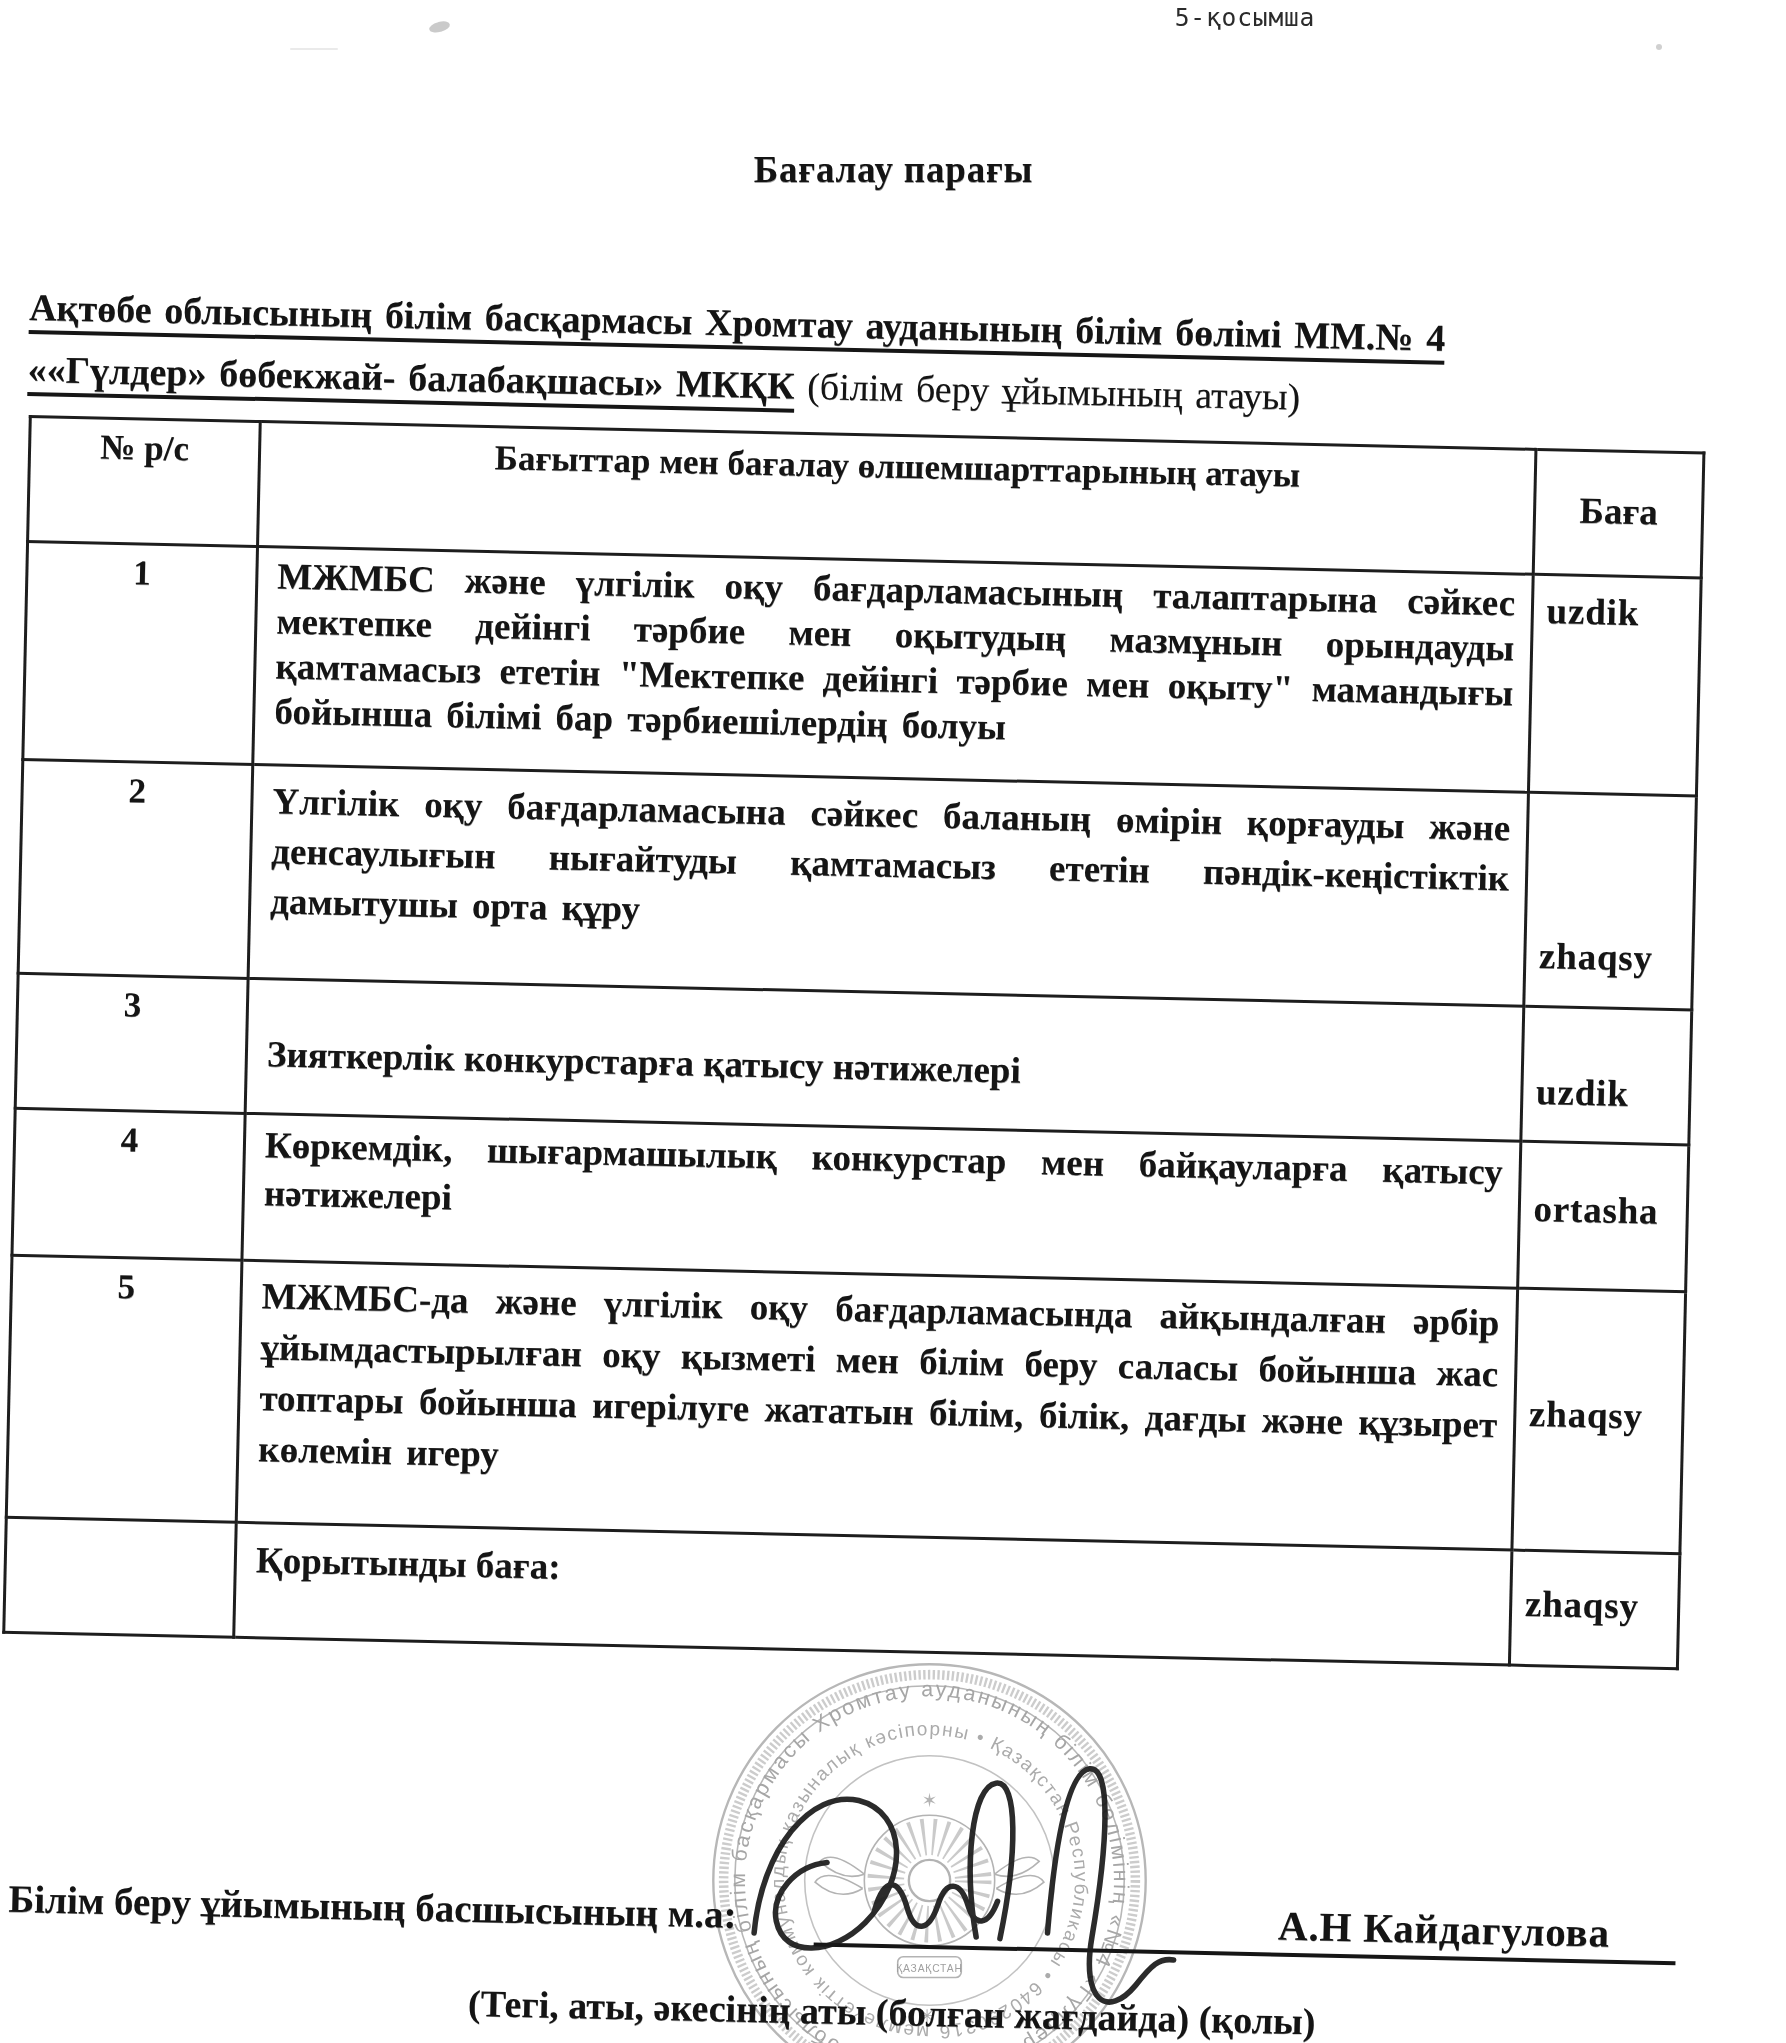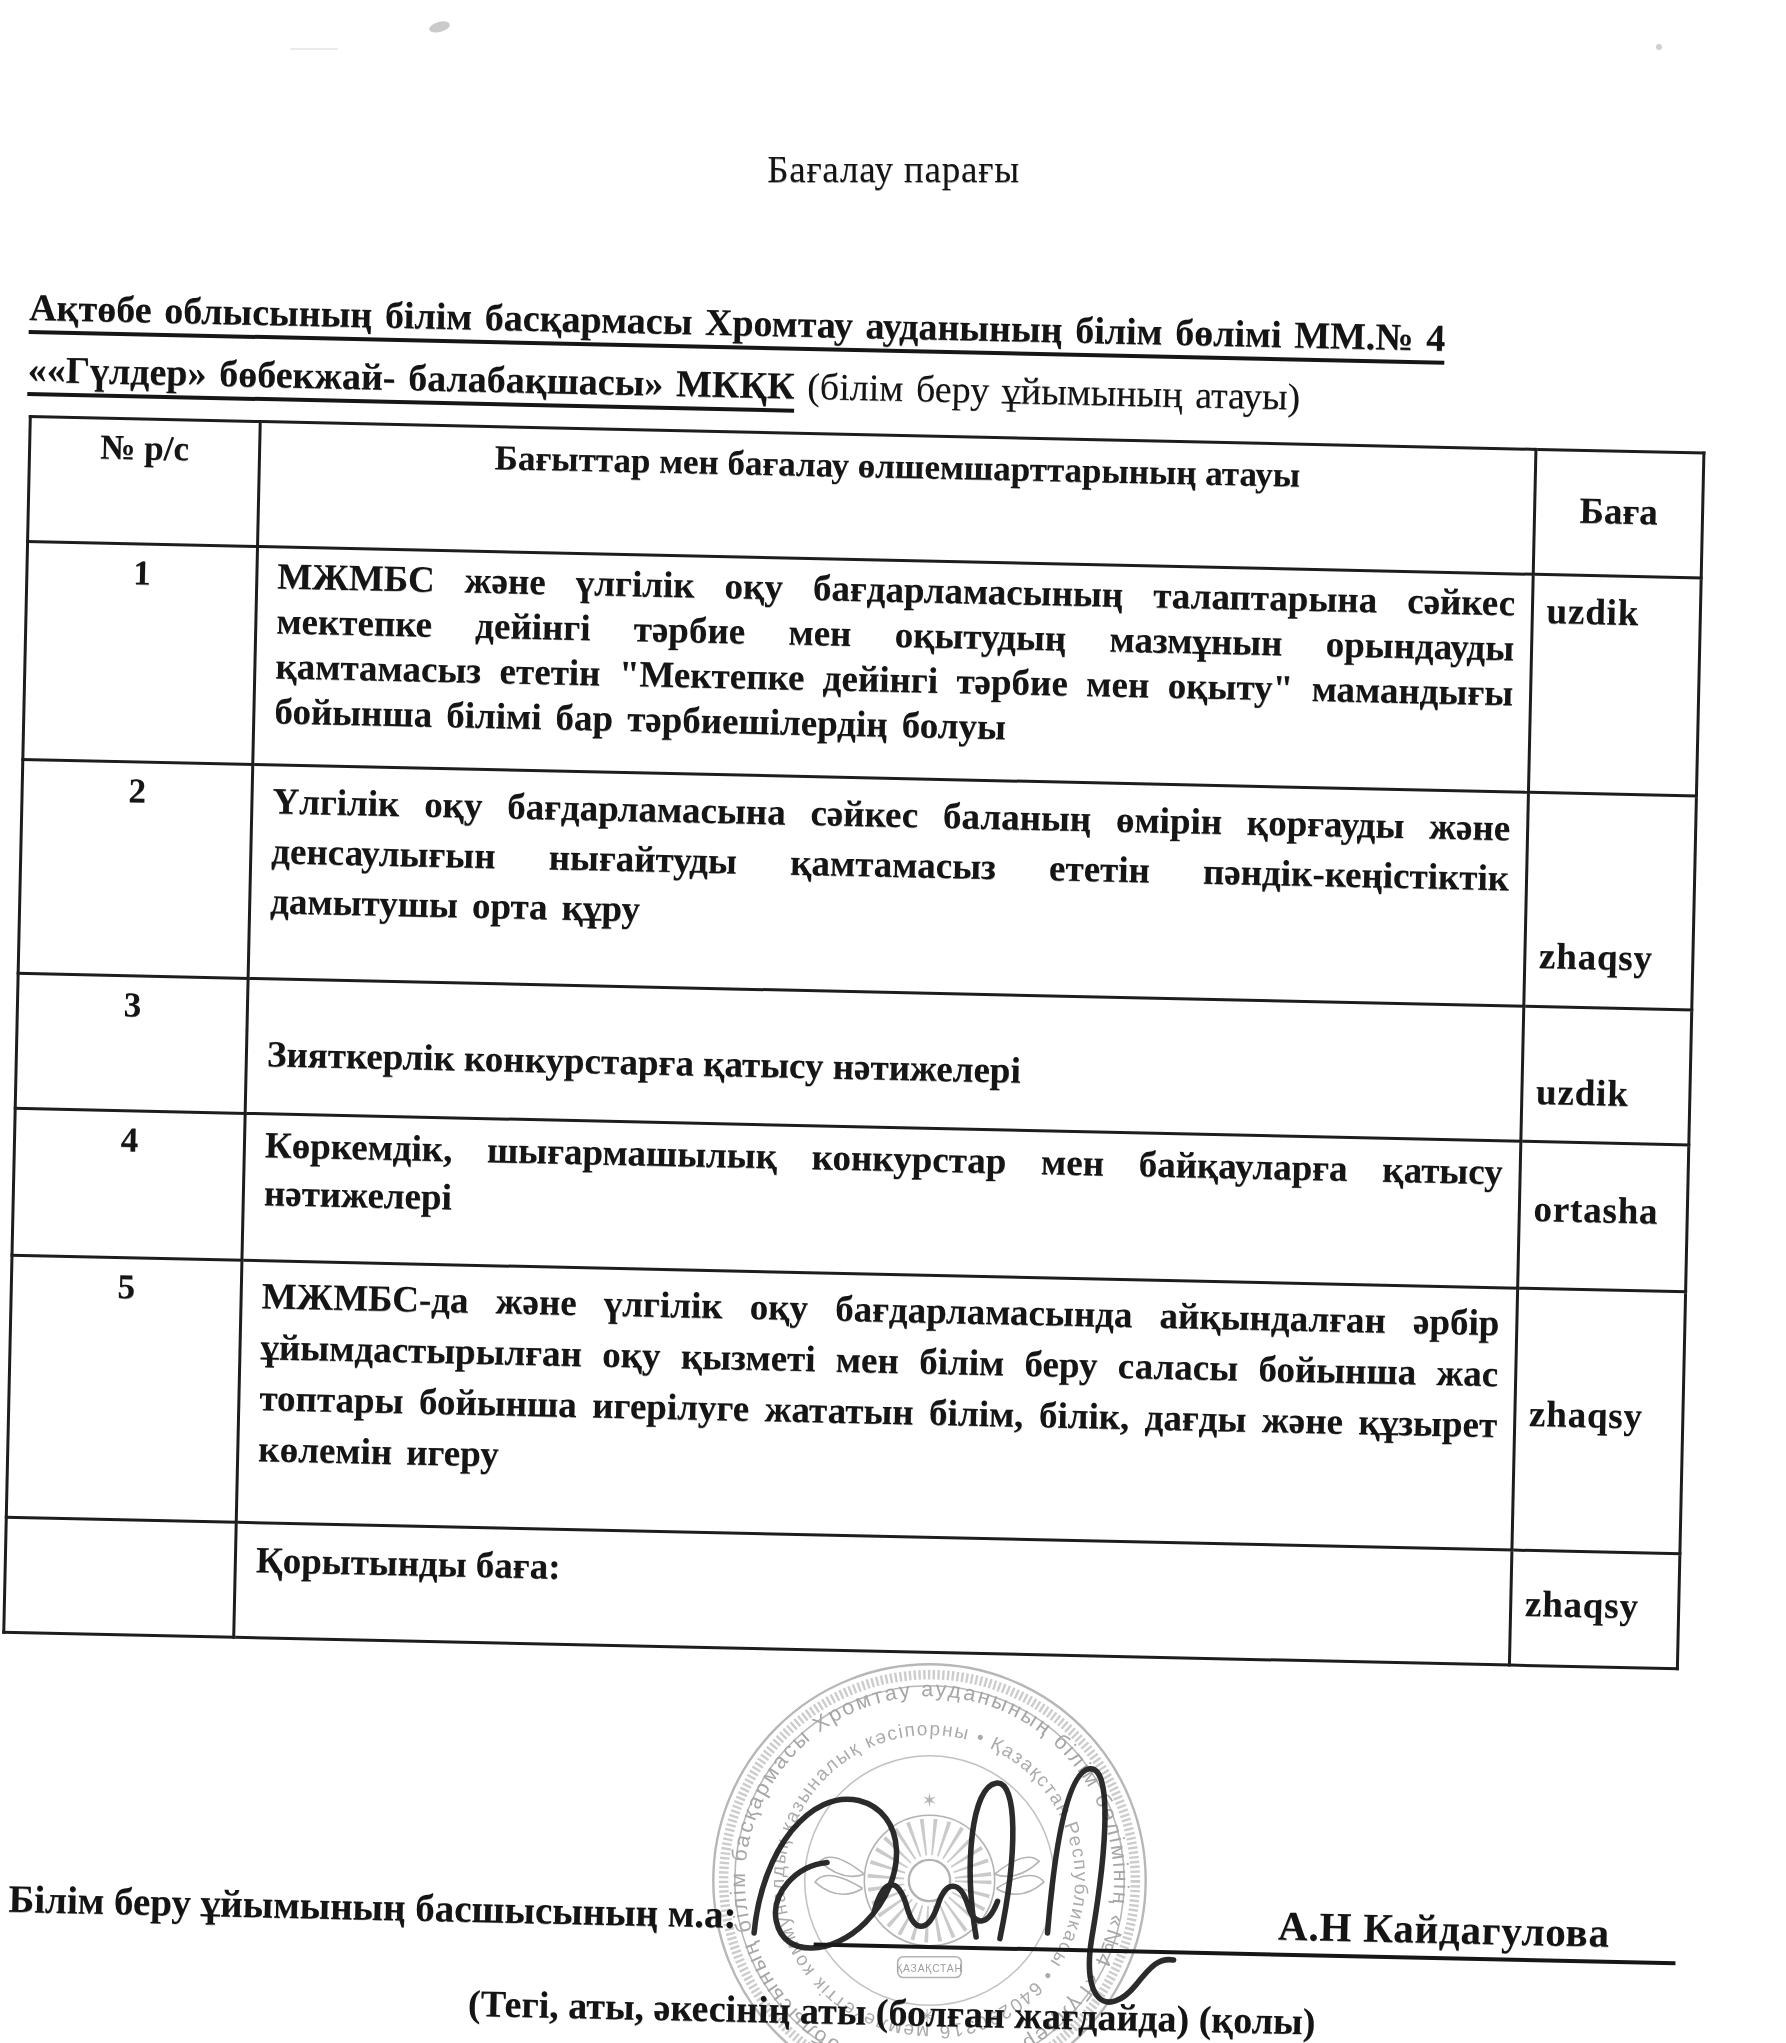--- a/index.html
+++ b/index.html
@@ -22,21 +22,21 @@
     position:absolute;left:818px;top:3.2px;width:715px;z-index:2;
     text-align:center;
     font-family:"DejaVu Sans Mono","Liberation Mono",monospace;
     font-size:24.6px;line-height:30px;letter-spacing:0.8px;color:#2b2b2b;
   }
   .note .shift{padding-left:139px;}
 
   
   .title{
     position:absolute;left:0;top:148px;width:1787px;z-index:2;
-    text-align:center;font-size:37px;font-weight:normal;letter-spacing:0.8px;
+    text-align:center;font-size:37px;font-weight:bold;letter-spacing:0.8px;
     text-shadow:0.3px 0.6px 0.6px rgba(20,20,20,.4);
   }
 
   
   .tilt{
     position:absolute;left:0;top:270px;width:1787px;height:1774px;z-index:2;
     transform:rotate(1.25deg);transform-origin:32px 0;
     text-shadow:0.3px 0.6px 0.6px rgba(20,20,20,.4);
   }
 
@@ -91,20 +91,21 @@
   .ink{position:absolute;left:738px;top:1707px;width:508px;height:341px;z-index:3;}
 </style>
 </head>
 <body>
 
 <div class="speck a"></div>
 <div class="speck b"></div>
 <div class="speck c"></div>
 
 <div class="note">
+  <div class="shift">5-қосымша</div>
 </div>
 
 <div class="title">Бағалау парағы</div>
 
 <div class="tilt">
 
   <div class="org">
     <span class="u">Ақтөбе облысының  білім басқармасы Хромтау ауданының білім бөлімі  ММ.№ 4</span><br>
     <span class="u">««Гүлдер» бөбекжай- балабақшасы» МКҚК</span><span class="plain"> (білім беру ұйымының атауы)</span>
   </div>

